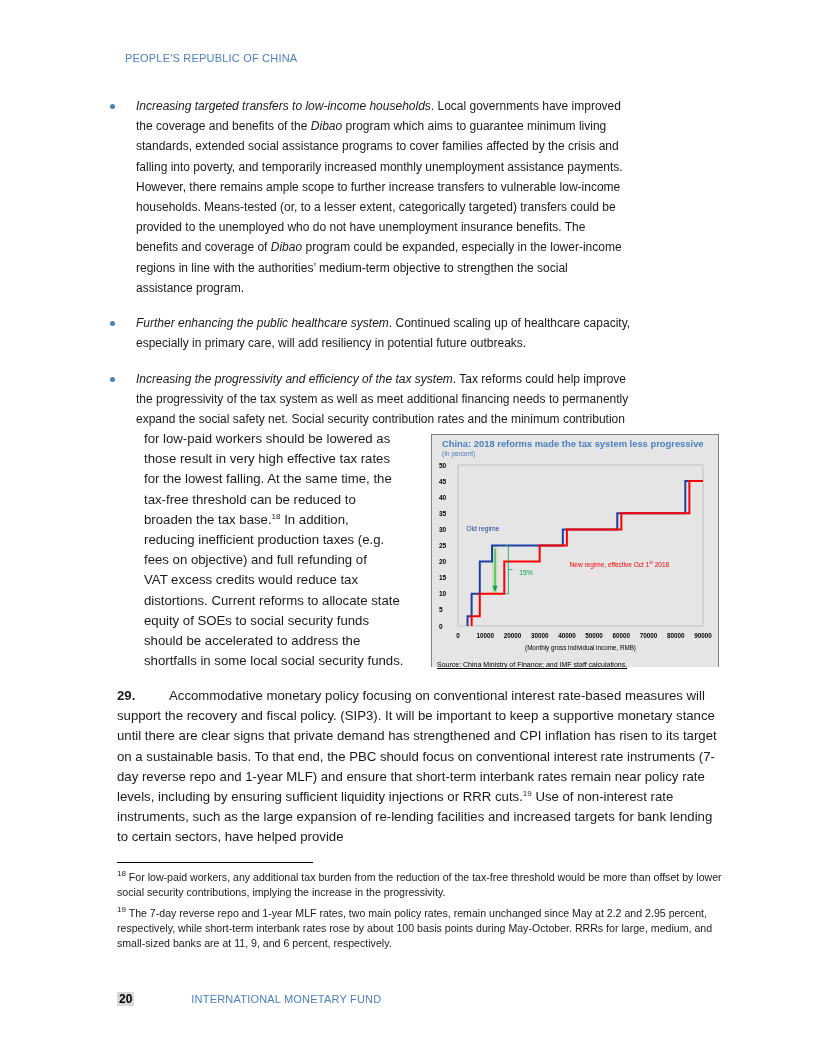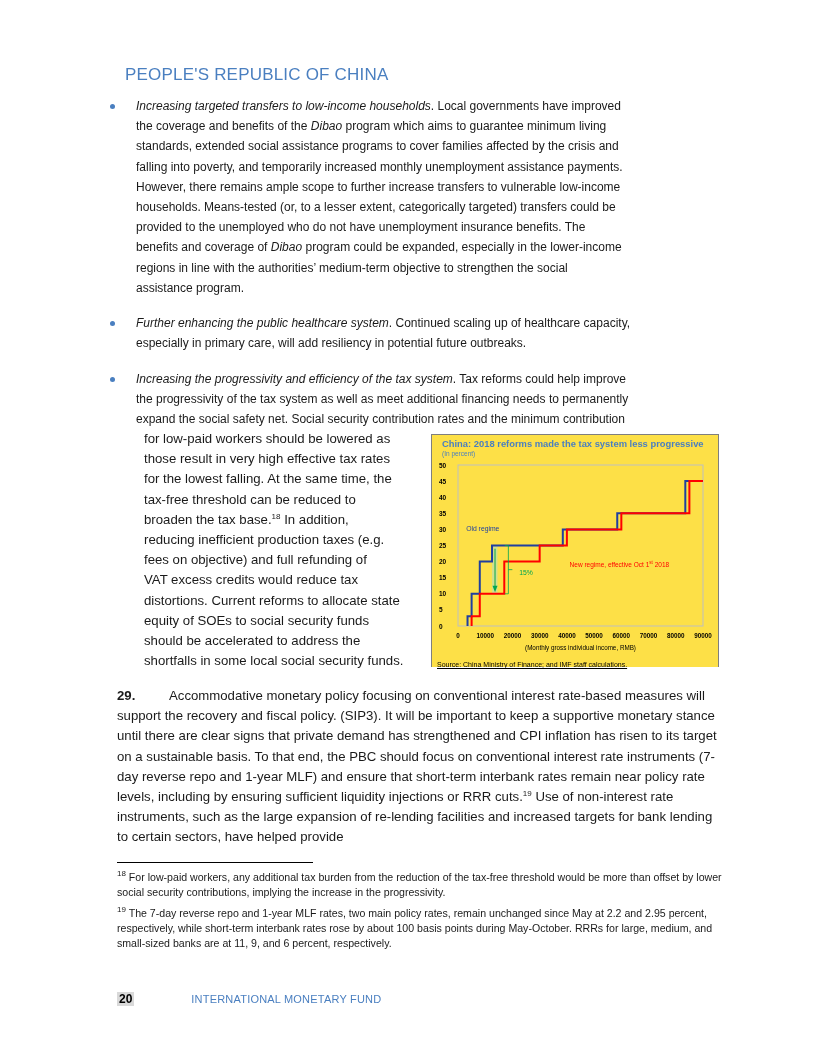--- a/index.html
+++ b/index.html
@@ -2,22 +2,22 @@
 <html><head>
 <meta charset="utf-8">
 <style>
   html, body { margin: 0; padding: 0; background: #ffffff; }
   body {
     width: 816px; height: 1056px; position: relative; overflow: hidden;
     font-family: "Liberation Sans", "DejaVu Sans", sans-serif;
     color: #1a1a1a;
   }
   .running-header {
-    position: absolute; left: 117px; top: 65px;
-    font-size: 17px; color: #4a7fc0; letter-spacing: 0.2px; padding-left: 8px;
+    position: absolute; left: 117px; top: 52px;
+    font-size: 11px; color: #4a7fc0; letter-spacing: 0.2px; padding-left: 8px;
   }
   .bullet-block { position: absolute; left: 110px; width: 606px; font-size: 12px; line-height: 20.2px; }
   .bullet-dot {
     position: absolute; left: 0; top: 8px; width: 5px; height: 5px; border-radius: 50%;
     background: #4a7fc0;
   }
   .bullet-text { margin-left: 26px; }
   .bullet-text i { font-style: italic; }
   .wrap-text {
     position: absolute; left: 144px; width: 285px; font-size: 13.2px; line-height: 20.2px;
@@ -29,21 +29,21 @@
   .para29 .num { font-weight: bold; display: inline-block; width: 52px; }
   .para29 b { font-weight: normal; }
   .fn-rule { position: absolute; left: 117px; top: 862px; width: 196px; height: 1px; background: #000; }
   .footnote { position: absolute; left: 117px; width: 606px; font-size: 10.6px; line-height: 15px; }
   .footer { position: absolute; left: 117px; top: 992px; font-size: 11px; display: flex; align-items: center; }
   .page-num { background: #d9d9d9; font-weight: bold; color: #000; padding: 0 2px; margin-right: 14px; font-size: 12px; }
   .footer-title { color: #4a7fc0; letter-spacing: 0.2px; margin-left: 43px; }
 
   .chart-box {
     position: absolute; left: 431px; top: 434px; width: 286px; height: 232px;
-    border: 1px solid #7f7f7f; border-bottom: none; background: #fde047;
+    border: 1px solid #7f7f7f; border-bottom: none; background: #e5e5e5;
   }
   .chart-title { position: absolute; left: 10px; top: 3px; font-size: 9.4px; font-weight: bold; color: #4a7fc0; white-space: nowrap; }
   .chart-subtitle { position: absolute; left: 10px; top: 15px; font-size: 6.5px; color: #4a7fc0; }
   .chart-source {
     position: absolute; left: 0; bottom: -1px; font-size: 7px; color: #000;
     text-decoration: underline; white-space: nowrap; padding-left: 5px;
   }
   svg text { font-family: "Liberation Sans", "DejaVu Sans", sans-serif; }
 </style>
 </head>

